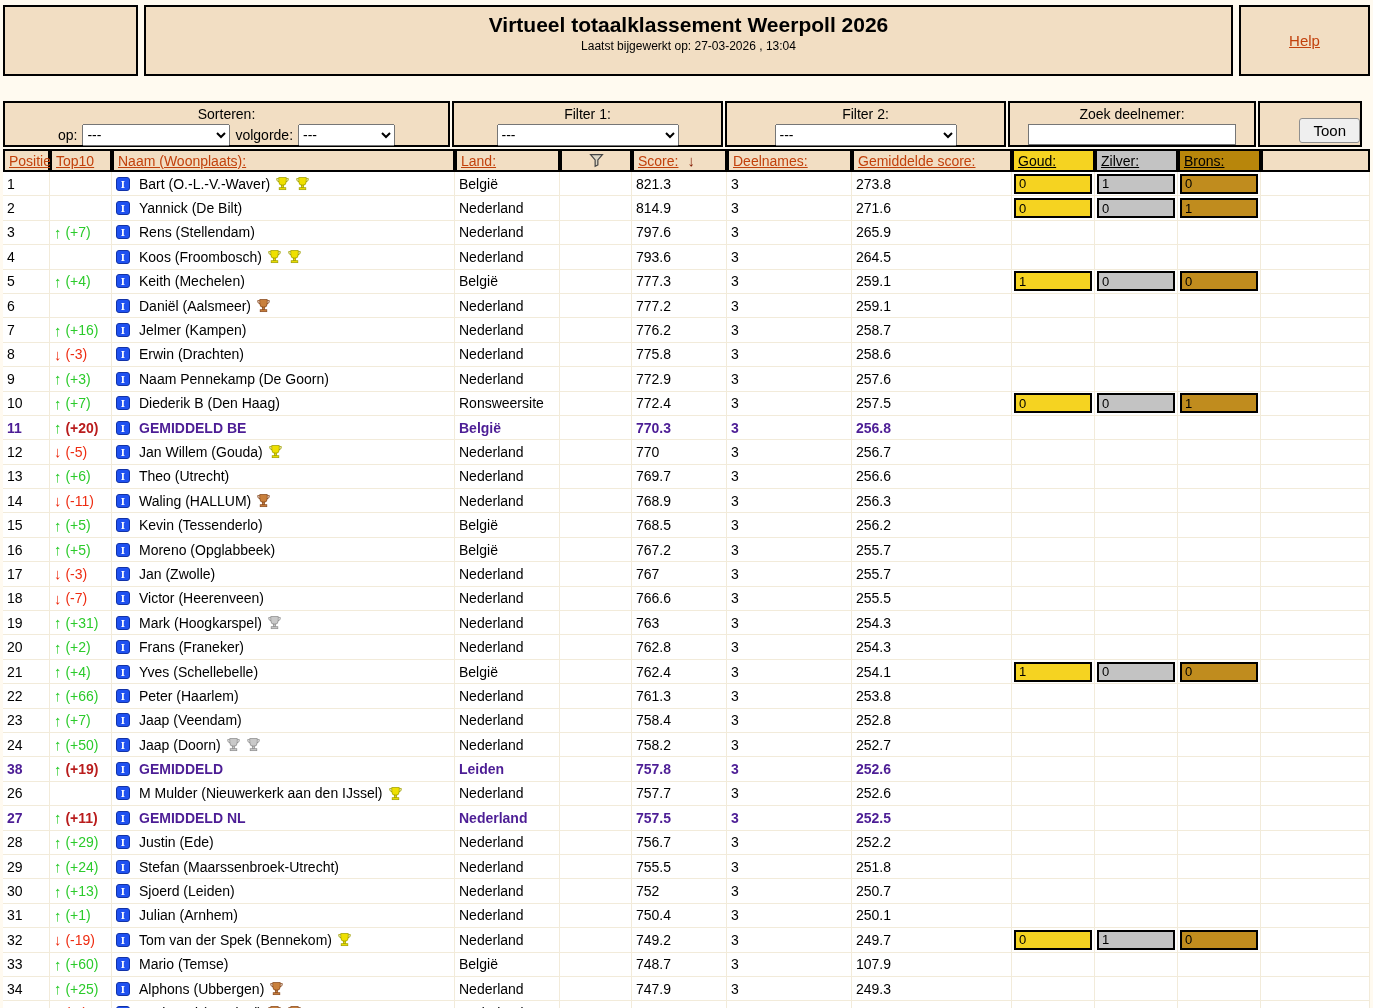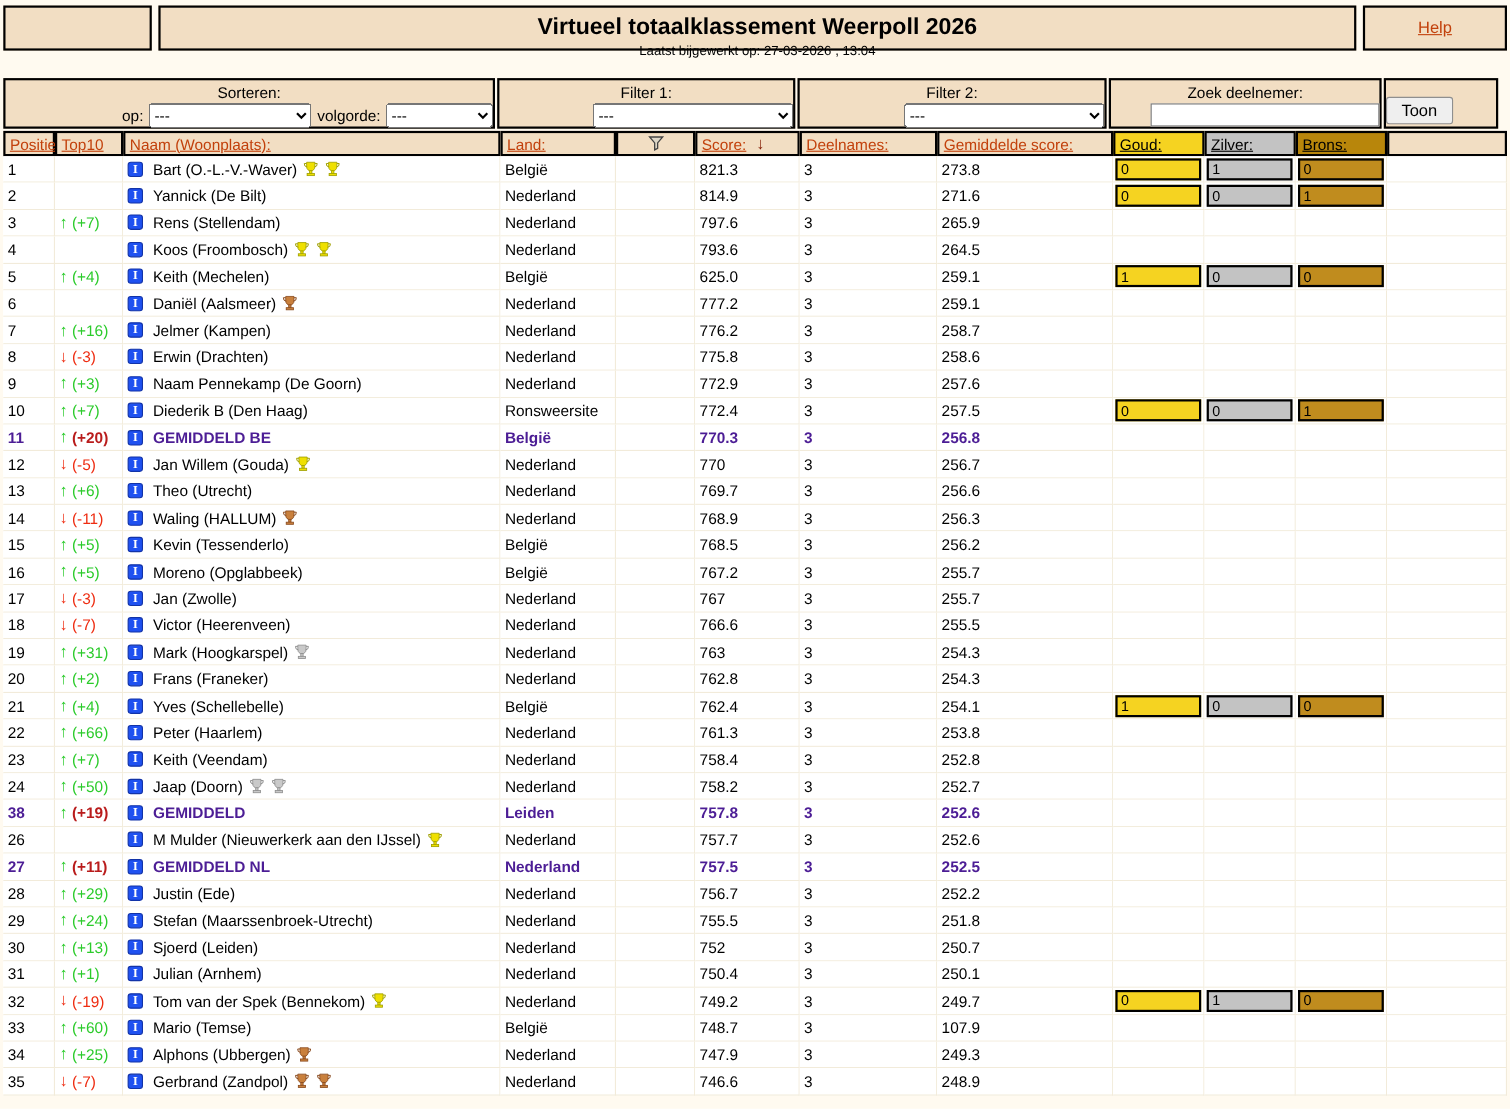--- a/index.html
+++ b/index.html
@@ -2,33 +2,33 @@
 <html><head>
 <meta charset="utf-8">
 <style>
   *{box-sizing:border-box;margin:0;padding:0}
   html,body{width:1373px;height:1008px;overflow:hidden}
   body{background:#FFFAF0;font-family:"Liberation Sans",sans-serif;padding:3px;color:#000}
 
   .box{background:#F2DEC3;border:2px solid #000}
 
   
-  .topbar{display:flex;gap:6px;height:41px;margin-top:2px}
+  .topbar{display:flex;gap:6px;height:71px;margin-top:2px}
   .logo-box{width:135px}
   .title-box{flex:1;text-align:center;padding-top:6px}
   .title{font-size:21px;font-weight:bold}
   .subtitle{font-size:12px;margin-top:2px}
   .help-box{width:131px;display:flex;align-items:center;justify-content:center;font-size:15px}
 
   
   .controls{display:flex;gap:2px;height:46px;margin-top:25px}
   .ctrl{background:#F2DEC3;border:2px solid #000;text-align:center;padding-top:3px;font-size:14px}
-  .crow{display:flex;align-items:center;justify-content:flex-end;gap:5px;margin-top:2px}
+  .crow{display:flex;align-items:center;justify-content:center;gap:5px;margin-top:2px}
   .w-sort{width:447px}.w-f1{width:271px}.w-f2{width:281px}.w-zoek{width:248px}
-  .w-toon{width:104px;display:flex;align-items:center;justify-content:flex-start;padding-top:12px}
+  .w-toon{width:104px;display:flex;align-items:center;justify-content:flex-end;padding-top:12px}
   select{height:22px;font-size:14px}
   .sel-op{width:148px}.sel-volg{width:97px}.sel-f1,.sel-f2{width:182px}
   .zoek-input{width:208px;height:21px;border:1px solid #767676;font-size:14px;padding:0 3px}
   .toon-btn{font-size:15px;font-family:"Liberation Sans",sans-serif;padding:3px 13px;background:#EFEFEF;border:1px solid #8f8f8f;border-radius:3px;cursor:pointer}
 
   
   .grid{display:grid;grid-template-columns:47px 62px 343px 105px 72px 95px 125px 160px 83px 83px 83px 1fr;margin-top:2px;background:#fff}
   .hc{background:#F2DEC3;border:2px solid #000;height:23px;display:flex;align-items:center;padding:0 4px;font-size:14px;white-space:nowrap}
   .hc.center{justify-content:center}
   .gold-h{background:#F5D321}
@@ -256,21 +256,21 @@
     <div class="c">
       <span class="arrow up">↑</span>
       <span class="delta up">&nbsp;(+4)</span>
     </div>
     <div class="c">
       <span class="iicon">I</span>
       <span>Keith (Mechelen)</span>
     </div>
     <div class="c">België</div>
     <div class="c"></div>
-    <div class="c">625.0</div>
+    <div class="c">777.3</div>
     <div class="c">3</div>
     <div class="c">259.1</div>
     <div class="c medal">
       <div class="medal-box gold">1</div>
     </div>
     <div class="c medal">
       <div class="medal-box silver">0</div>
     </div>
     <div class="c medal">
       <div class="medal-box bronze">0</div>
@@ -627,21 +627,21 @@
     <div class="c medal"></div>
     <div class="c medal"></div>
     <div class="c"></div>
     <div class="c">23</div>
     <div class="c">
       <span class="arrow up">↑</span>
       <span class="delta up">&nbsp;(+7)</span>
     </div>
     <div class="c">
       <span class="iicon">I</span>
-      <span>Keith (Veendam)</span>
+      <span>Jaap (Veendam)</span>
     </div>
     <div class="c">Nederland</div>
     <div class="c"></div>
     <div class="c">758.4</div>
     <div class="c">3</div>
     <div class="c">252.8</div>
     <div class="c medal"></div>
     <div class="c medal"></div>
     <div class="c medal"></div>
     <div class="c"></div>

